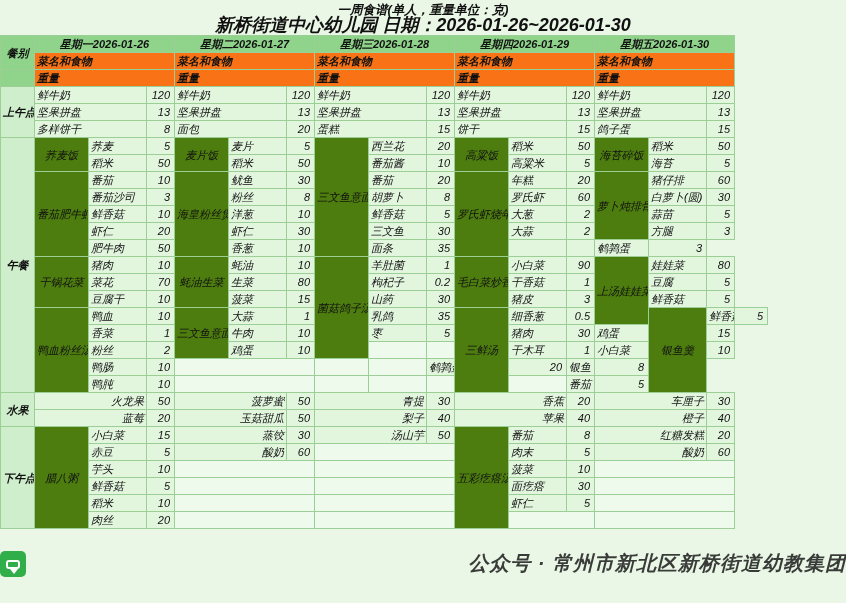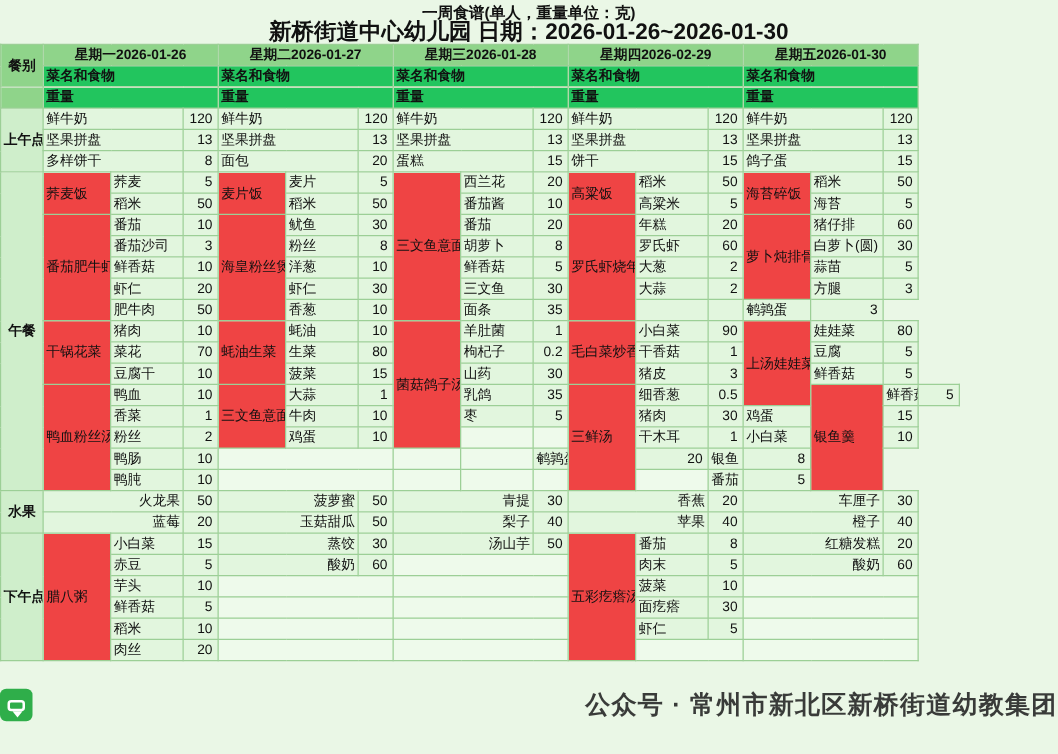--- a/index.html
+++ b/index.html
@@ -5,43 +5,43 @@
   html,body{margin:0;padding:0;}
   body{
     width:846px;height:603px;
     background:#eaf7e6;
     font-family:"Liberation Sans","DejaVu Sans",sans-serif;
     font-size:11px;
     color:#111;
     overflow:hidden;
     position:relative;
   }
-  .sheet{width:846px;height:603px;position:relative;}
+  .sheet{width:846px;height:603px;position:relative;font-style:italic;}
   .title{
     text-align:center;font-weight:bold;font-size:12.5px;
     padding-top:3px;line-height:15px;
   }
   .subtitle{
     text-align:center;font-weight:bold;font-size:18px;line-height:15px;
     padding-bottom:2px;
   }
   table{border-collapse:collapse;width:768px;table-layout:fixed;}
   td{
     border:1px solid #9ccf96;
     padding:0 2px;
     font-size:11px;
     line-height:12px;
     height:16px;
     overflow:hidden;
     white-space:nowrap;
   }
   .c-hdr{background:#8fd48a;font-weight:bold;text-align:center;}
-  .c-sub{background:#22c55e;text-align:left;font-weight:bold;}
+  .c-sub{background:#f97316;text-align:left;font-weight:bold;}
   .lbl{background:#cfeecb;text-align:center;font-weight:bold;}
-  .grp{background:#ef4444;text-align:left;}
+  .grp{background:#4d7c0f;text-align:center;}
   .name{background:#e2f6de;text-align:left;}
   .num{background:#e2f6de;text-align:right;padding-right:4px;}
   .light{background:#eefaeb;}
   .center{text-align:right;}
   .wm{
     position:absolute;left:0;right:0;bottom:26px;
     display:flex;align-items:center;justify-content:space-between;
     gap:8px;pointer-events:none;
   }
   .wm-ico{
@@ -91,21 +91,21 @@
         <col style="width:58px">
         <col style="width:28px">
     </colgroup>
 
     <tbody>
         <tr>
       <td class="c-hdr" rowspan="2">餐别</td>
       <td class="c-hdr" colspan="3">星期一2026-01-26</td>
       <td class="c-hdr" colspan="3">星期二2026-01-27</td>
       <td class="c-hdr" colspan="3">星期三2026-01-28</td>
-      <td class="c-hdr" colspan="3">星期四2026-02-29</td>
+      <td class="c-hdr" colspan="3">星期四2026-01-29</td>
       <td class="c-hdr" colspan="3">星期五2026-01-30</td>
     </tr>
 
     <tr>
       <td class="c-sub" colspan="3">菜名和食物</td>
       <td class="c-sub" colspan="3">菜名和食物</td>
       <td class="c-sub" colspan="3">菜名和食物</td>
       <td class="c-sub" colspan="3">菜名和食物</td>
       <td class="c-sub" colspan="3">菜名和食物</td>
     </tr>

